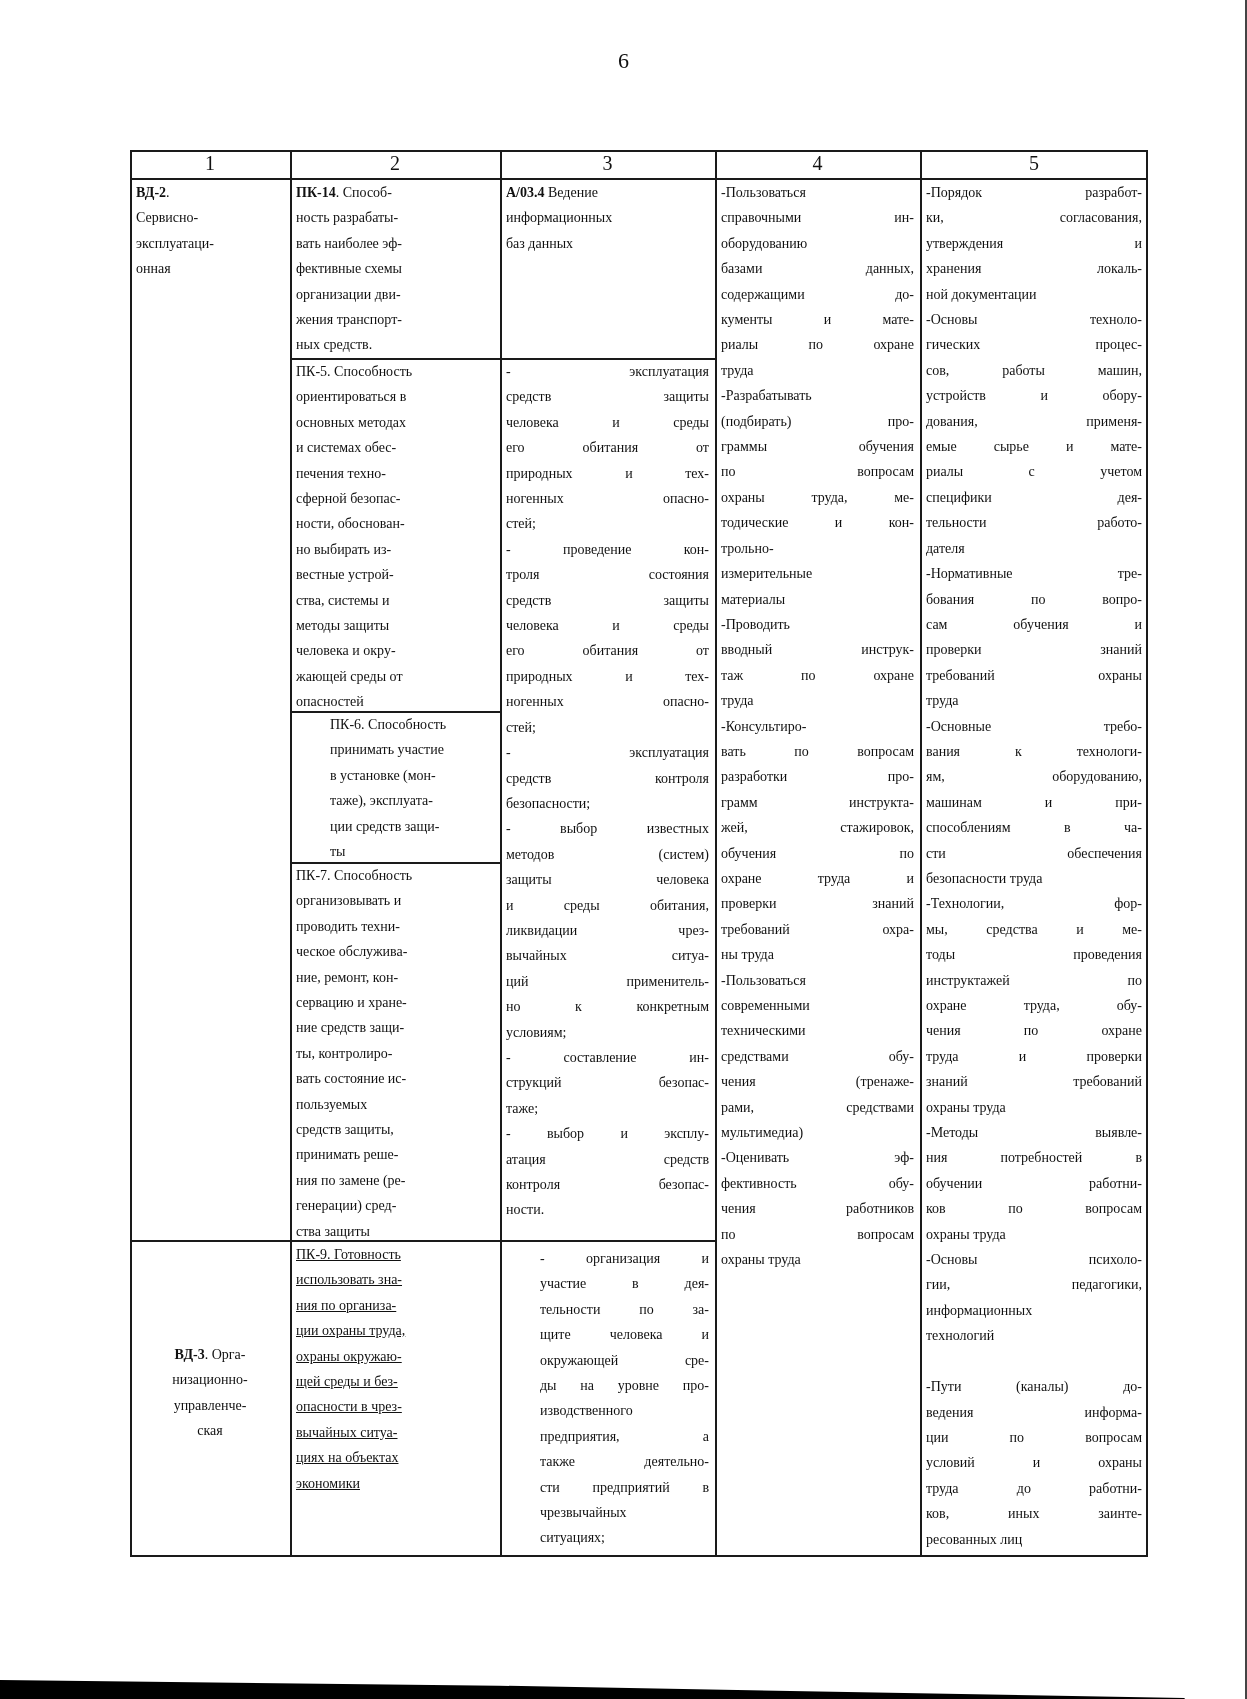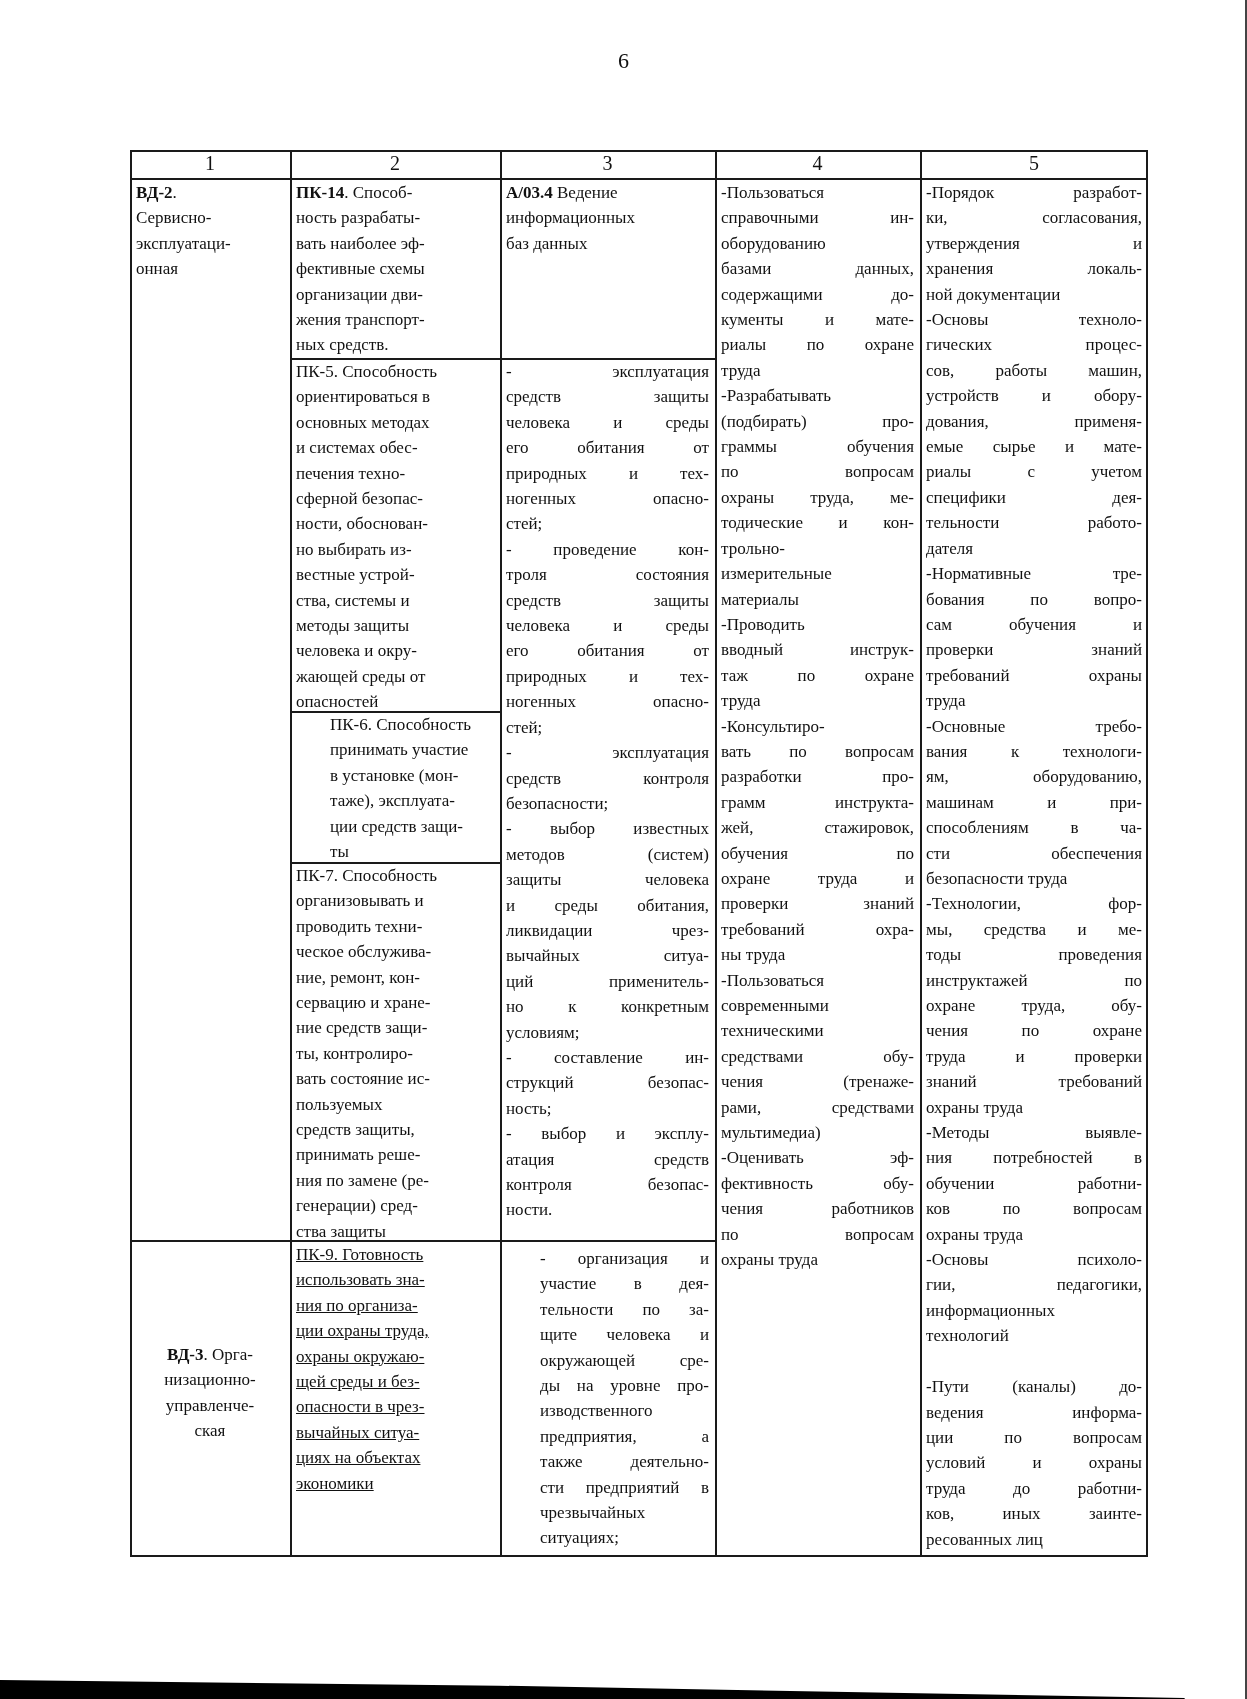--- a/index.html
+++ b/index.html
@@ -2,21 +2,21 @@
 <html><head>
 <meta charset="utf-8">
 <style>
   html, body { margin: 0; padding: 0; background: #ffffff; }
   body { width: 1247px; height: 1699px; position: relative; overflow: hidden;
          font-family: "Liberation Serif", "DejaVu Serif", serif; color: #111; }
   .page-number { position: absolute; left: 0; width: 1247px; top: 48px; text-align: center;
                  font-size: 22px; }
   .table { position: absolute; left: 130px; top: 150px; width: 1018px; height: 1407px; }
   .hline, .vline { position: absolute; background: #1a1a1a; }
-  .cell { position: absolute; box-sizing: border-box; padding: 0 6px; font-size: 17px; line-height: 25.4px; }
+  .cell { position: absolute; box-sizing: border-box; padding: 0 6px; font-size: 14px; line-height: 25.4px; }
   .hdr { text-align: center; font-size: 20px; line-height: 27px; }
   .ln { display: block; white-space: nowrap; }
   .ln.j { text-align: justify; text-align-last: justify; white-space: normal; }
   .ln.c { text-align: center; }
   .bottom-bar { position: absolute; left: 0; top: 1680px; width: 1247px; height: 19px; background: #000;
                 clip-path: polygon(0 0, 40% 30%, 95% 95%, 95% 100%, 0 100%); }
   .right-edge { position: absolute; right: 0; top: 0; width: 2px; height: 1699px; background: #444; }
 </style>
 </head>
 <body>
@@ -165,21 +165,21 @@
         <span class="ln j">методов (систем)</span>
         <span class="ln j">защиты человека</span>
         <span class="ln j">и среды обитания,</span>
         <span class="ln j">ликвидации чрез-</span>
         <span class="ln j">вычайных ситуа-</span>
         <span class="ln j">ций применитель-</span>
         <span class="ln j">но к конкретным</span>
         <span class="ln">условиям;</span>
         <span class="ln j">- составление ин-</span>
         <span class="ln j">струкций безопас-</span>
-        <span class="ln">ность;</span>
+        <span class="ln">таже;</span>
         <span class="ln j">- выбор и эксплу-</span>
         <span class="ln j">атация средств</span>
         <span class="ln j">контроля безопас-</span>
         <span class="ln">ности.</span>
       </div>
   </div>
   <div class="cell" style="left:370px;top:1096px;width:215px;padding-left:40px;">
     <div>
         <span class="ln j">- организация и</span>
         <span class="ln j">участие в дея-</span>

